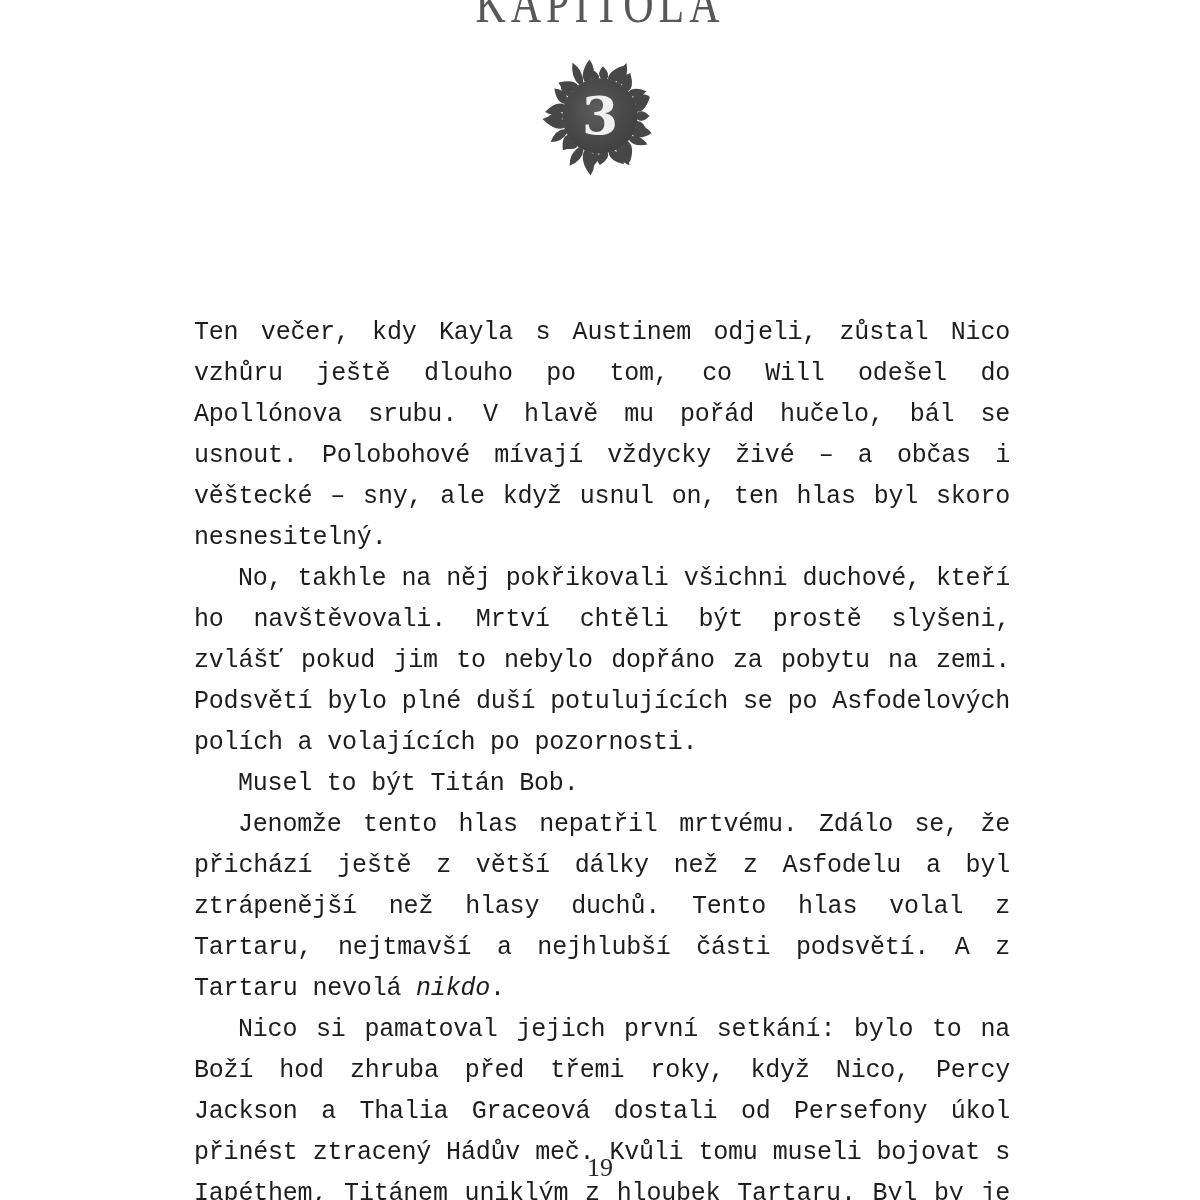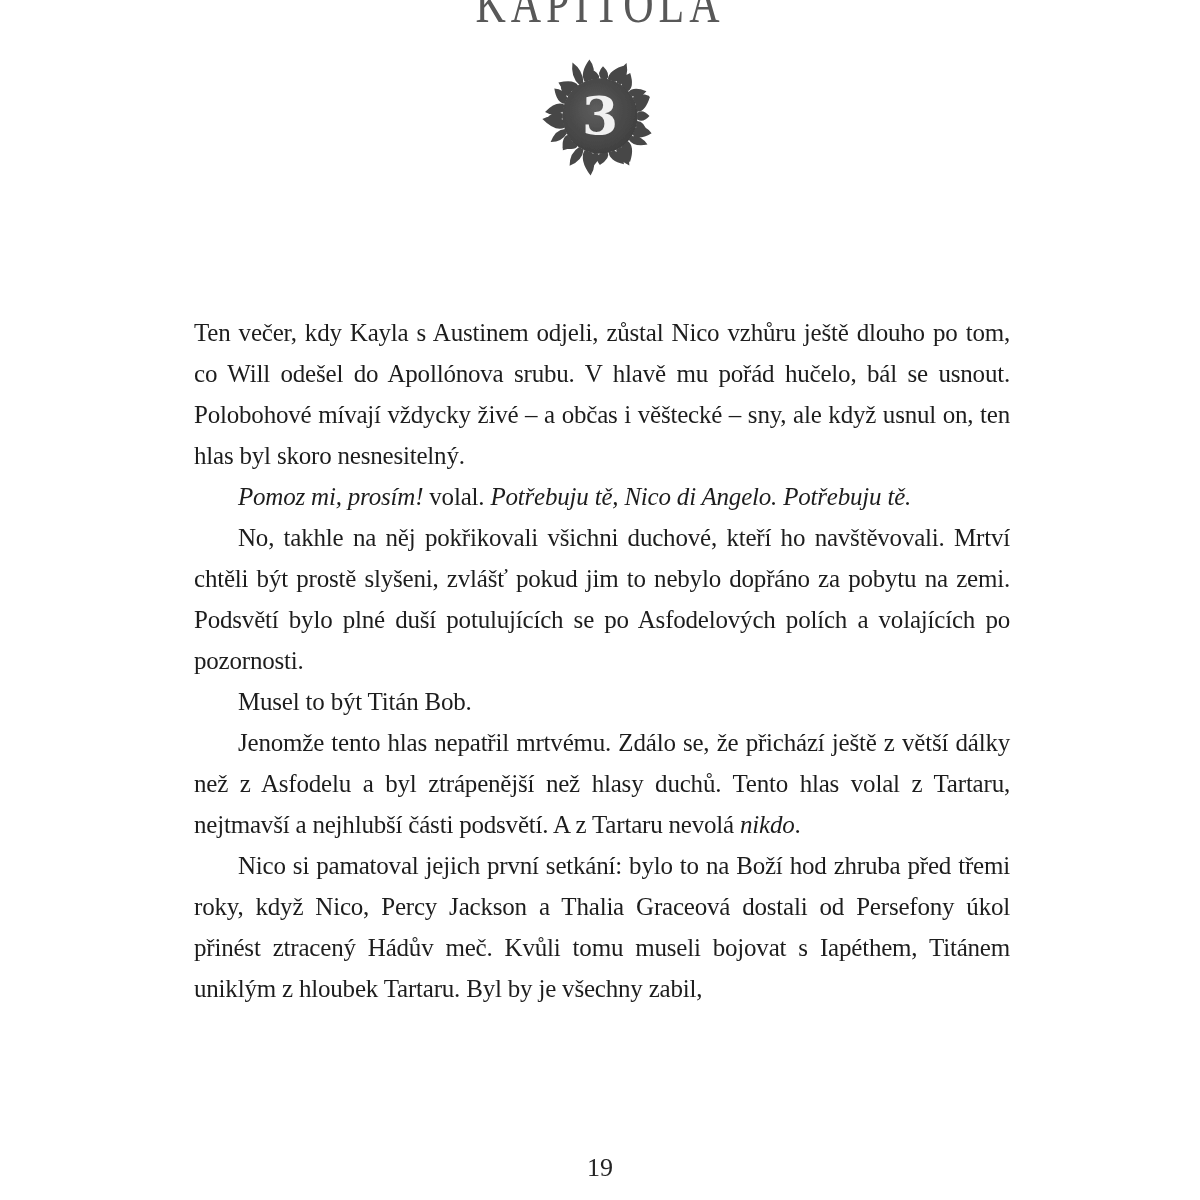--- a/index.html
+++ b/index.html
@@ -44,21 +44,21 @@
   .body-text{
     position:absolute;
     left:194px;top:312px;
     width:816px;
     font-size:25px;
     line-height:41px;
     letter-spacing:-0.2px;
     color:var(--body-text);
     text-align:justify;
   }
-  .para{margin:0;text-indent:0;}
+  .para{margin:0;text-indent:0;font-family:Liberation Mono, monospace;}
   .para.indent{text-indent:44px;}
   .para em{font-style:italic;}
   .page-number{
     position:absolute;
     top:1153px;left:0;
     width:100%;
     text-align:center;
     font-size:26px;
     color:var(--page-number-text);
   }
@@ -85,21 +85,20 @@
       <g id="sun-group" filter="url(#soften)">
         <path id="sun-rays" fill="#474747" d="M 109.36 66.65 Q 115.30 61.99 122.50 70.00 Q 115.30 78.01 109.36 73.35 Z M 109.13 75.42 Q 116.86 75.09 121.24 89.33 Q 112.81 89.72 107.95 80.96 Z M 107.60 82.10 Q 117.77 78.80 124.71 88.19 Q 110.71 96.51 104.15 89.84 Z M 103.29 91.25 Q 114.37 91.05 120.35 100.20 Q 106.16 103.23 100.50 95.10 Z M 99.35 96.43 Q 107.24 101.68 101.85 118.81 Q 92.42 113.45 93.22 101.96 Z M 92.30 102.60 Q 102.15 108.58 101.10 122.41 Q 87.78 116.97 87.08 105.62 Z M 85.16 106.47 Q 94.96 111.37 95.43 121.17 Q 79.75 117.32 79.17 108.42 Z M 78.12 108.66 Q 81.50 114.24 69.87 121.92 Q 64.05 115.32 70.09 109.50 Z M 68.26 109.46 Q 70.71 117.81 59.81 125.21 Q 56.48 115.87 63.49 108.96 Z M 61.94 108.67 Q 67.29 121.65 60.02 133.17 Q 47.50 116.58 53.79 106.02 Z M 52.65 105.49 Q 51.45 117.21 37.75 122.89 Q 37.63 109.05 47.94 102.77 Z M 46.27 101.58 Q 43.71 107.50 30.01 103.39 Q 32.27 95.95 41.08 96.90 Z M 40.39 96.15 Q 39.65 105.23 30.64 106.24 Q 28.96 91.86 35.98 90.08 Z M 35.02 88.35 Q 29.27 97.87 17.65 97.65 Q 22.73 84.18 32.96 83.71 Z M 32.50 82.40 Q 22.64 87.06 8.91 73.08 Q 19.74 67.27 30.70 73.92 Z M 30.58 72.50 Q 22.66 78.01 13.51 72.02 Q 22.45 63.35 30.58 67.50 Z M 30.75 65.56 Q 21.06 71.55 11.72 65.71 Q 23.86 53.59 32.34 58.09 Z M 32.66 57.12 Q 23.99 56.19 21.55 40.79 Q 31.62 41.12 35.44 50.87 Z M 36.49 49.09 Q 28.68 47.94 28.01 35.75 Q 37.74 36.04 39.75 44.59 Z M 40.55 43.67 Q 29.69 43.84 25.91 34.50 Q 42.91 30.31 46.89 37.96 Z M 48.22 37.05 Q 38.57 29.08 40.80 13.39 Q 52.10 21.61 52.35 34.66 Z M 53.97 33.90 Q 47.87 24.88 58.78 10.03 Q 66.54 19.86 61.74 31.37 Z M 62.82 31.16 Q 55.38 26.65 57.86 19.44 Q 70.50 24.25 68.95 30.51 Z M 71.05 30.51 Q 66.25 23.96 73.18 17.20 Q 81.66 25.30 77.18 31.16 Z M 78.26 31.37 Q 79.20 20.71 97.75 15.91 Q 97.13 27.83 86.02 33.90 Z M 87.65 34.66 Q 87.54 21.91 98.18 13.80 Q 101.00 29.27 91.78 37.05 Z M 93.11 37.96 Q 92.26 27.87 102.03 24.30 Q 106.80 39.73 99.45 43.67 Z M 100.25 44.60 Q 105.40 38.09 119.23 43.69 Q 113.65 50.87 103.51 49.08 Z M 104.56 50.87 Q 110.10 43.58 122.38 48.71 Q 116.77 59.10 107.34 57.12 Z M 107.66 58.10 Q 113.17 48.63 123.03 49.54 Q 117.99 65.85 109.25 65.56 Z "></path>
         <circle id="sun-core" cx="70" cy="70" r="40" fill="url(#inkgrad)"></circle>
         <text id="sun-number" x="70" y="89" text-anchor="middle" font-family="DejaVu Serif, serif" font-size="55" font-weight="bold" fill="#f0f0f0">3</text>
       </g>
     </svg>
   </div>
 
   <div class="body-text">
       <p class="para"><span>Ten večer, kdy Kayla s Austinem odjeli, zůstal Nico vzhůru ještě dlouho po tom, co Will odešel do Apollónova srubu. V hlavě mu pořád hučelo, bál se usnout. Polobohové mívají vždycky živé – a občas i věštecké – sny, ale když usnul on, ten hlas byl skoro nesnesitelný.</span></p>
-      <p class="para indent"><em>Pomoz mi, prosím!</em><span> volal. </span><em>Potřebuju tě, Nico di Angelo. Potřebuju tě.</em></p>
       <p class="para indent"><span>No, takhle na něj pokřikovali všichni duchové, kteří ho navštěvovali. Mrtví chtěli být prostě slyšeni, zvlášť pokud jim to nebylo dopřáno za pobytu na zemi. Podsvětí bylo plné duší potulujících se po Asfodelových polích a volajících po pozornosti.</span></p>
       <p class="para indent"><span>Musel to být Titán Bob.</span></p>
       <p class="para indent"><span>Jenomže tento hlas nepatřil mrtvému. Zdálo se, že přichází ještě z větší dálky než z Asfodelu a byl ztrápenější než hlasy duchů. Tento hlas volal z Tartaru, nejtmavší a nejhlubší části podsvětí. A z Tartaru nevolá </span><em>nikdo</em><span>.</span></p>
       <p class="para indent"><span>Nico si pamatoval jejich první setkání: bylo to na Boží hod zhruba před třemi roky, když Nico, Percy Jackson a Thalia Graceová dostali od Persefony úkol přinést ztracený Hádův meč. Kvůli tomu museli bojovat s Iapéthem, Titánem uniklým z hloubek Tartaru. Byl by je všechny zabil,</span></p>
     </div>
 
   <div class="page-number">19</div>
 
 </div>
 

